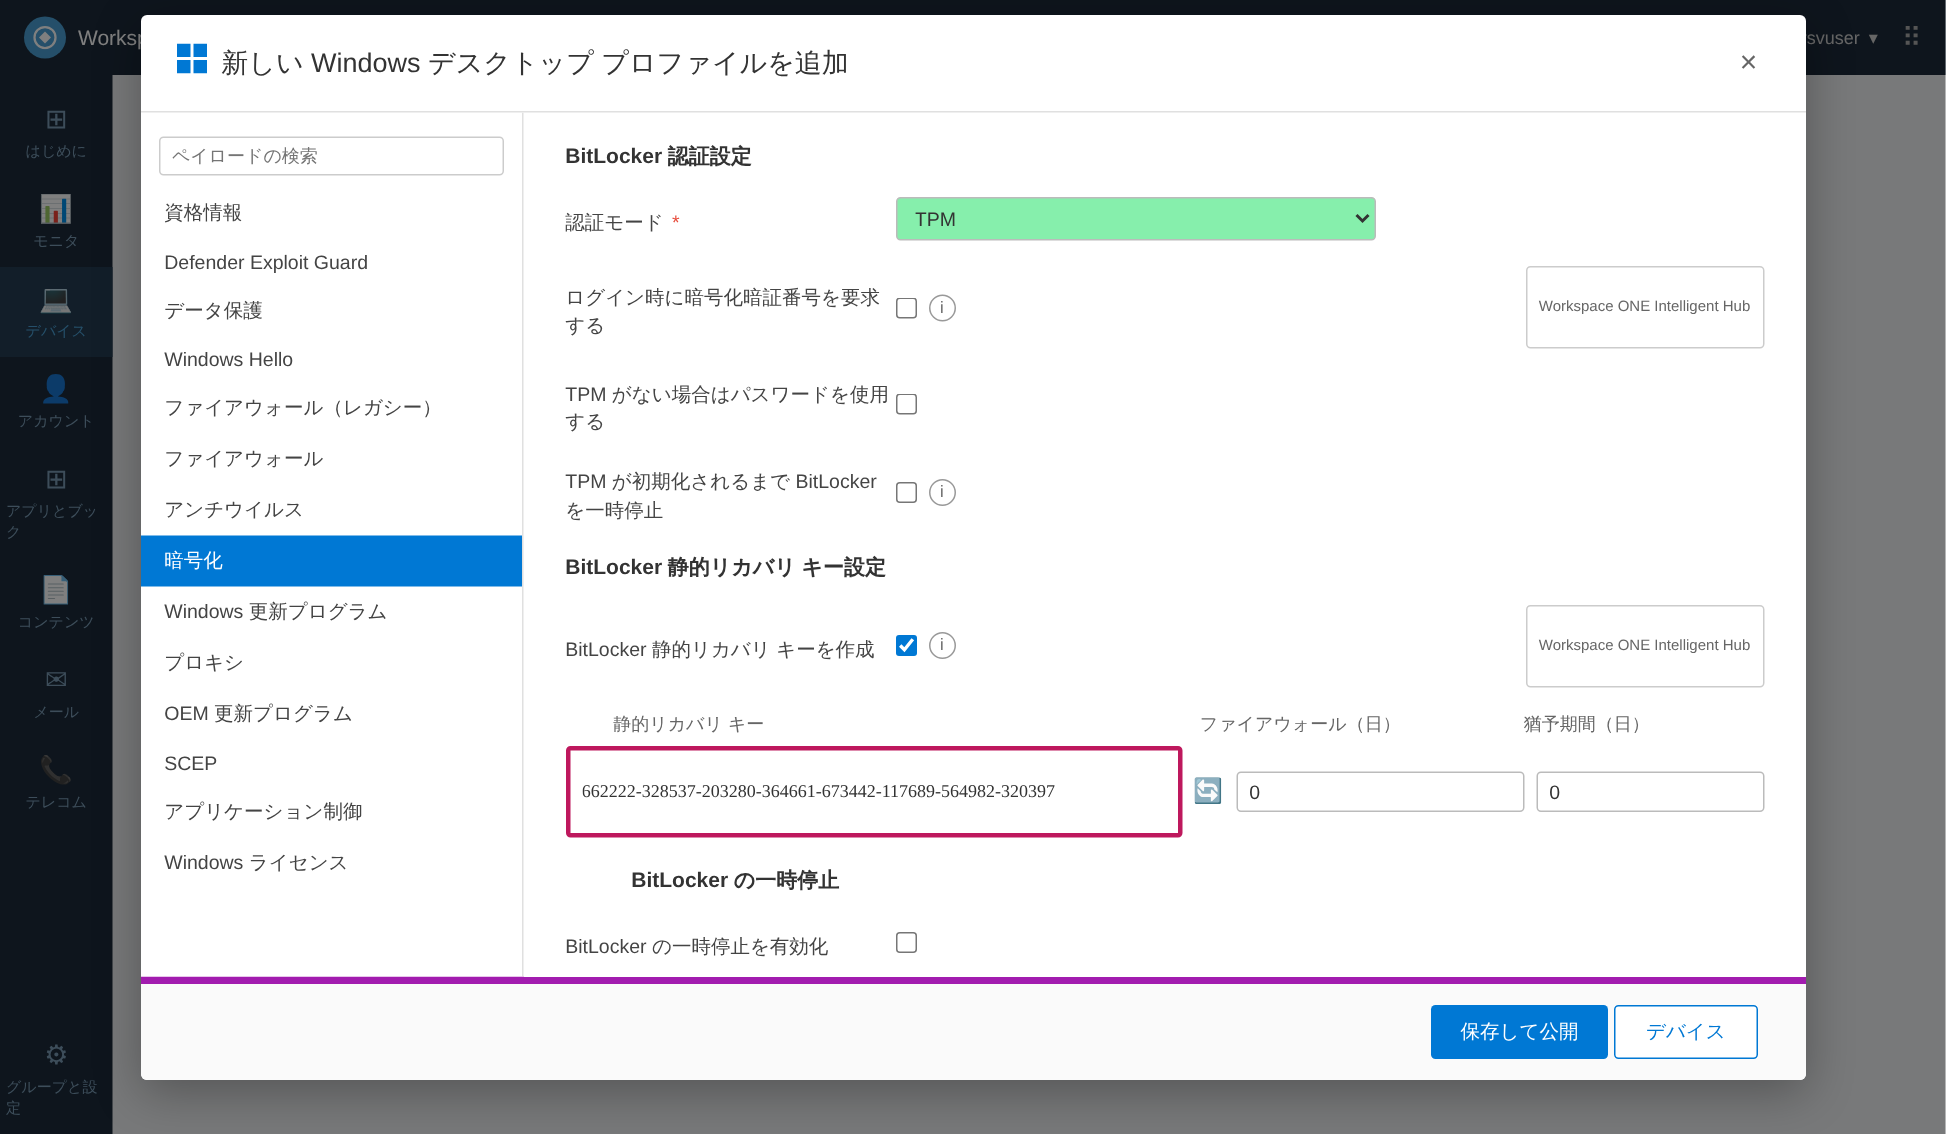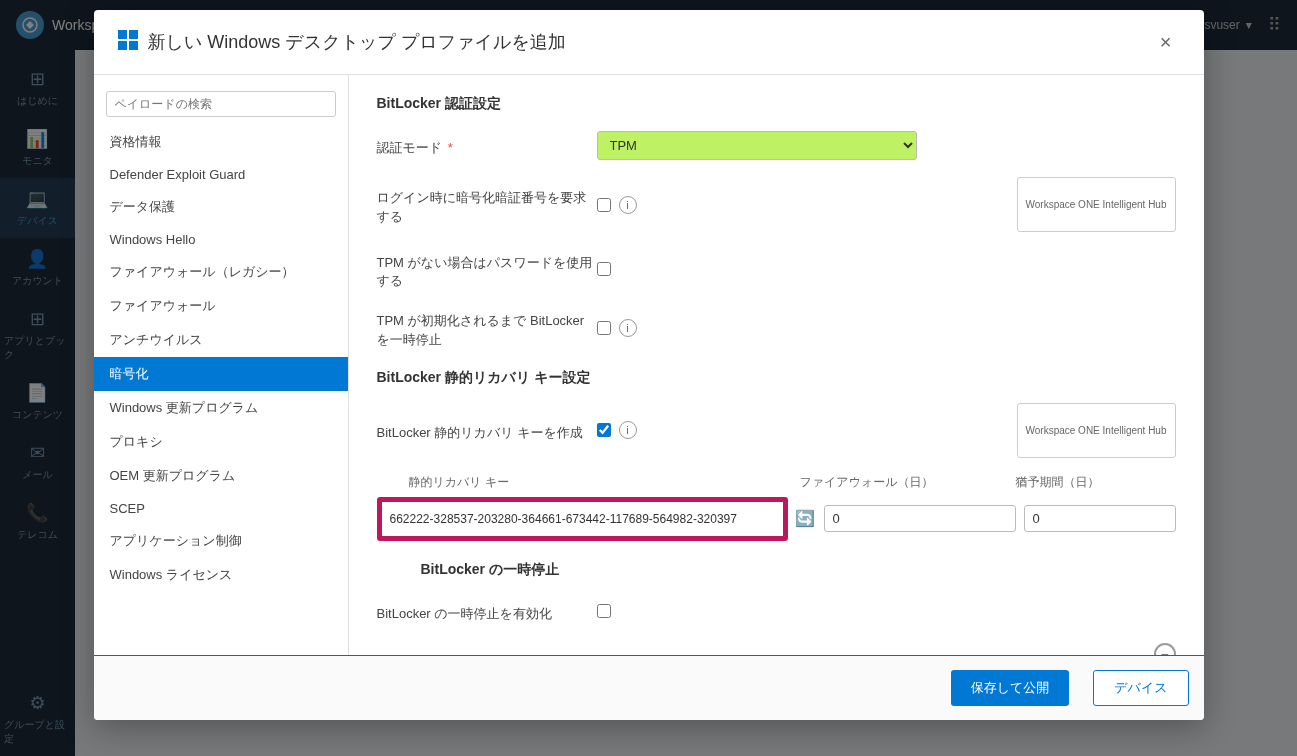--- a/index.html
+++ b/index.html
@@ -265,21 +265,21 @@
       align-items: center;
       gap: 8px;
     }
 
     select.form-select {
       width: 320px;
       padding: 5px 8px;
       border: 1px solid #bbb;
       border-radius: 3px;
       font-size: 13px;
-      background: #bef264;
+      background: #86efac;
       color: #333;
       cursor: pointer;
     }
 
     .checkbox-wrap {
       display: flex;
       align-items: center;
       gap: 8px;
     }
     .checkbox-wrap input[type="checkbox"] {
@@ -331,26 +331,26 @@
     .recovery-key-col-2 { width: 200px; }
     .recovery-key-col-3 { width: 160px; }
 
     .recovery-key-row {
       display: flex;
       gap: 8px;
       align-items: center;
     }
     .recovery-key-input {
       flex: 1;
-      padding: 10px 8px;
-      border: 5px solid #be185d;
+      padding: 20px 8px;
+      border: 3px solid #be185d;
       border-radius: 3px;
       font-size: 12px;
       color: #333;
-      font-family: Liberation Sans, sans-serif;
+      font-family: Liberation Serif, serif;
     }
     .refresh-icon {
       color: #0078d4;
       font-size: 16px;
       cursor: pointer;
     }
     .recovery-num-input {
       width: 192px;
       padding: 5px 8px;
       border: 1px solid #bbb;
@@ -372,25 +372,25 @@
       display: flex;
       align-items: center;
       justify-content: center;
       color: #777;
       font-size: 14px;
       cursor: pointer;
     }
 
     
     .modal-footer {
-      border-top: 1px solid #a21caf;
-      padding: 14px 15px;
+      border-top: 5px solid #a21caf;
+      padding: 14px 32px;
       display: flex;
       justify-content: flex-end;
-      gap: 24px;
+      gap: 4px;
       background: #fafafa;
       border-radius: 0 0 4px 4px;
     }
     .btn-primary {
       background: #0078d4;
       color: #fff;
       border: none;
       padding: 8px 20px;
       border-radius: 3px;
       font-size: 13px;

